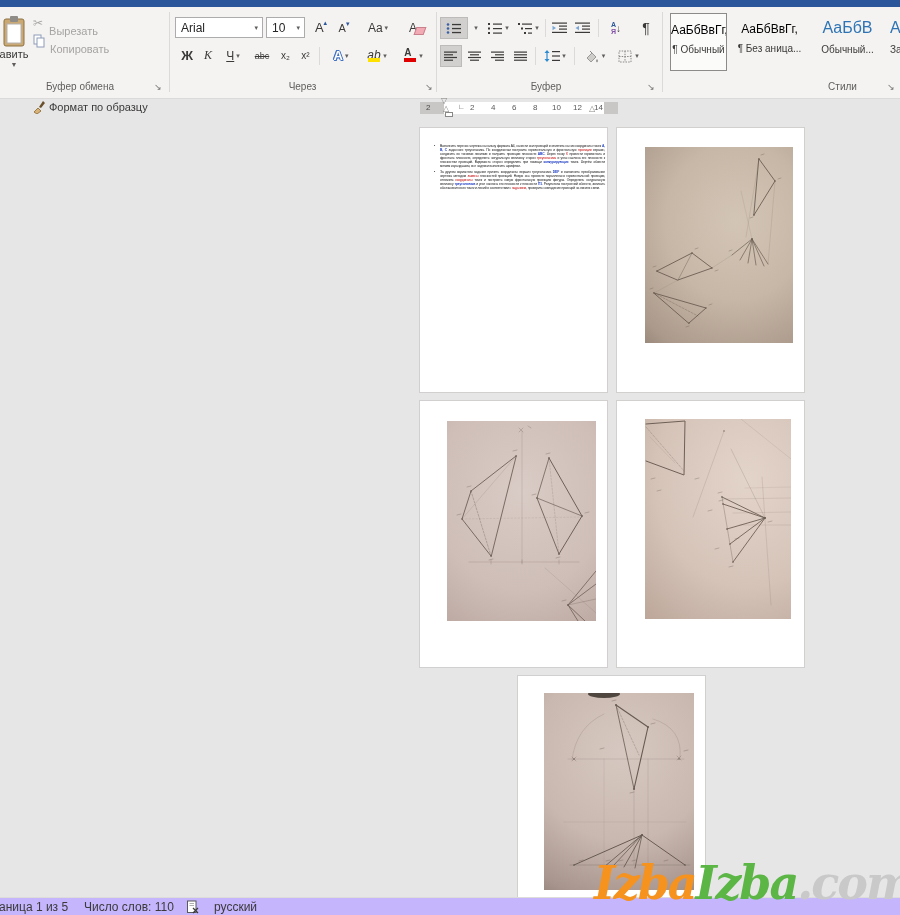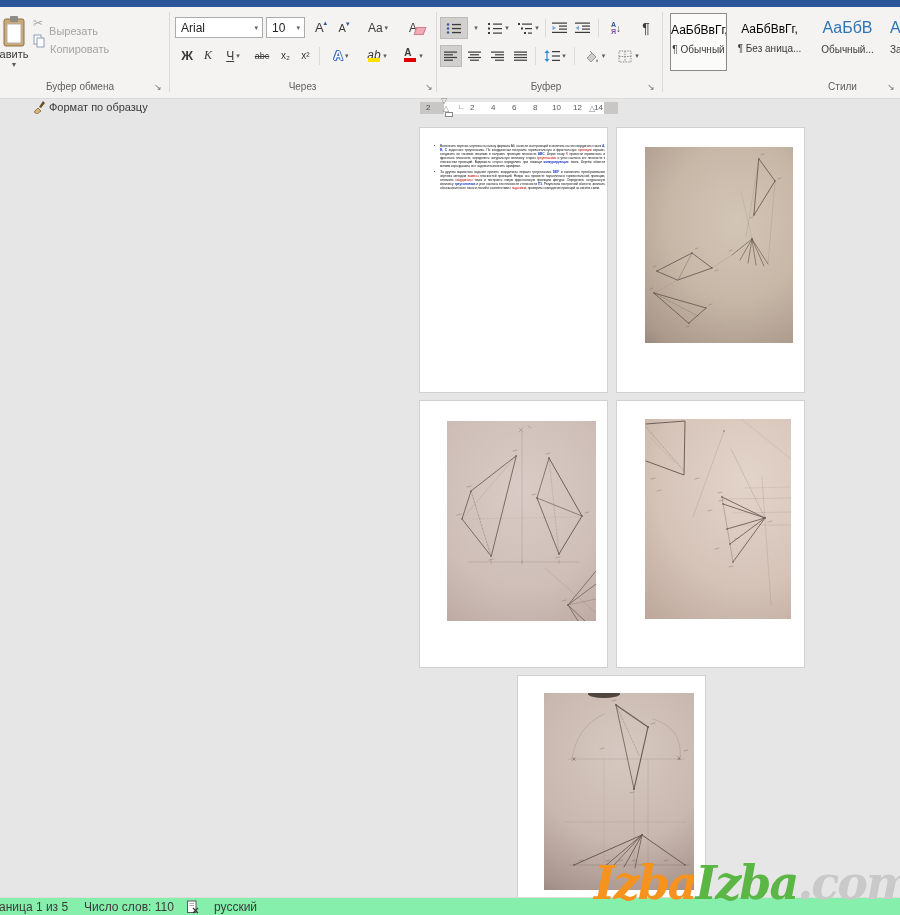--- a/index.html
+++ b/index.html
@@ -45,21 +45,21 @@
   .run-k{color:#151515;}
   .run-b{color:#1f3dc4;font-weight:bold;}
   .run-r{color:#c00000;}
   
   #watermark{left:594px;top:856px;z-index:50;font-family:"DejaVu Serif",serif;
              font-style:italic;font-weight:bold;font-size:46px;letter-spacing:-2px;white-space:nowrap;}
   #watermark .w1{color:#f6921e;}
   #watermark .w2{color:#5bb646;}
   #watermark .w3{color:#c9c9c9;}
   
-  #statusbar{left:0;top:897px;width:900px;height:18px;background:#86efac;border-top:1px solid #dddcdb;z-index:10;}
+  #statusbar{left:0;top:897px;width:900px;height:18px;background:#c4b5fd;border-top:1px solid #dddcdb;z-index:10;}
   #statusbar span{position:absolute;top:2px;font-size:12px;color:#3b3a39;white-space:nowrap;cursor:pointer;}
   
   .bar-under{position:absolute;left:3px;bottom:2px;height:4px;}
   .fx-outline{color:#fff;font-weight:bold;
      text-shadow:1px 0 #4472c4,-1px 0 #4472c4,0 1px #4472c4,0 -1px #4472c4,1px 1px #4472c4,-1px -1px #4472c4;}
 </style>
 </head>
 <body>
 
 <div class="abs" id="titlestrip"></div>

